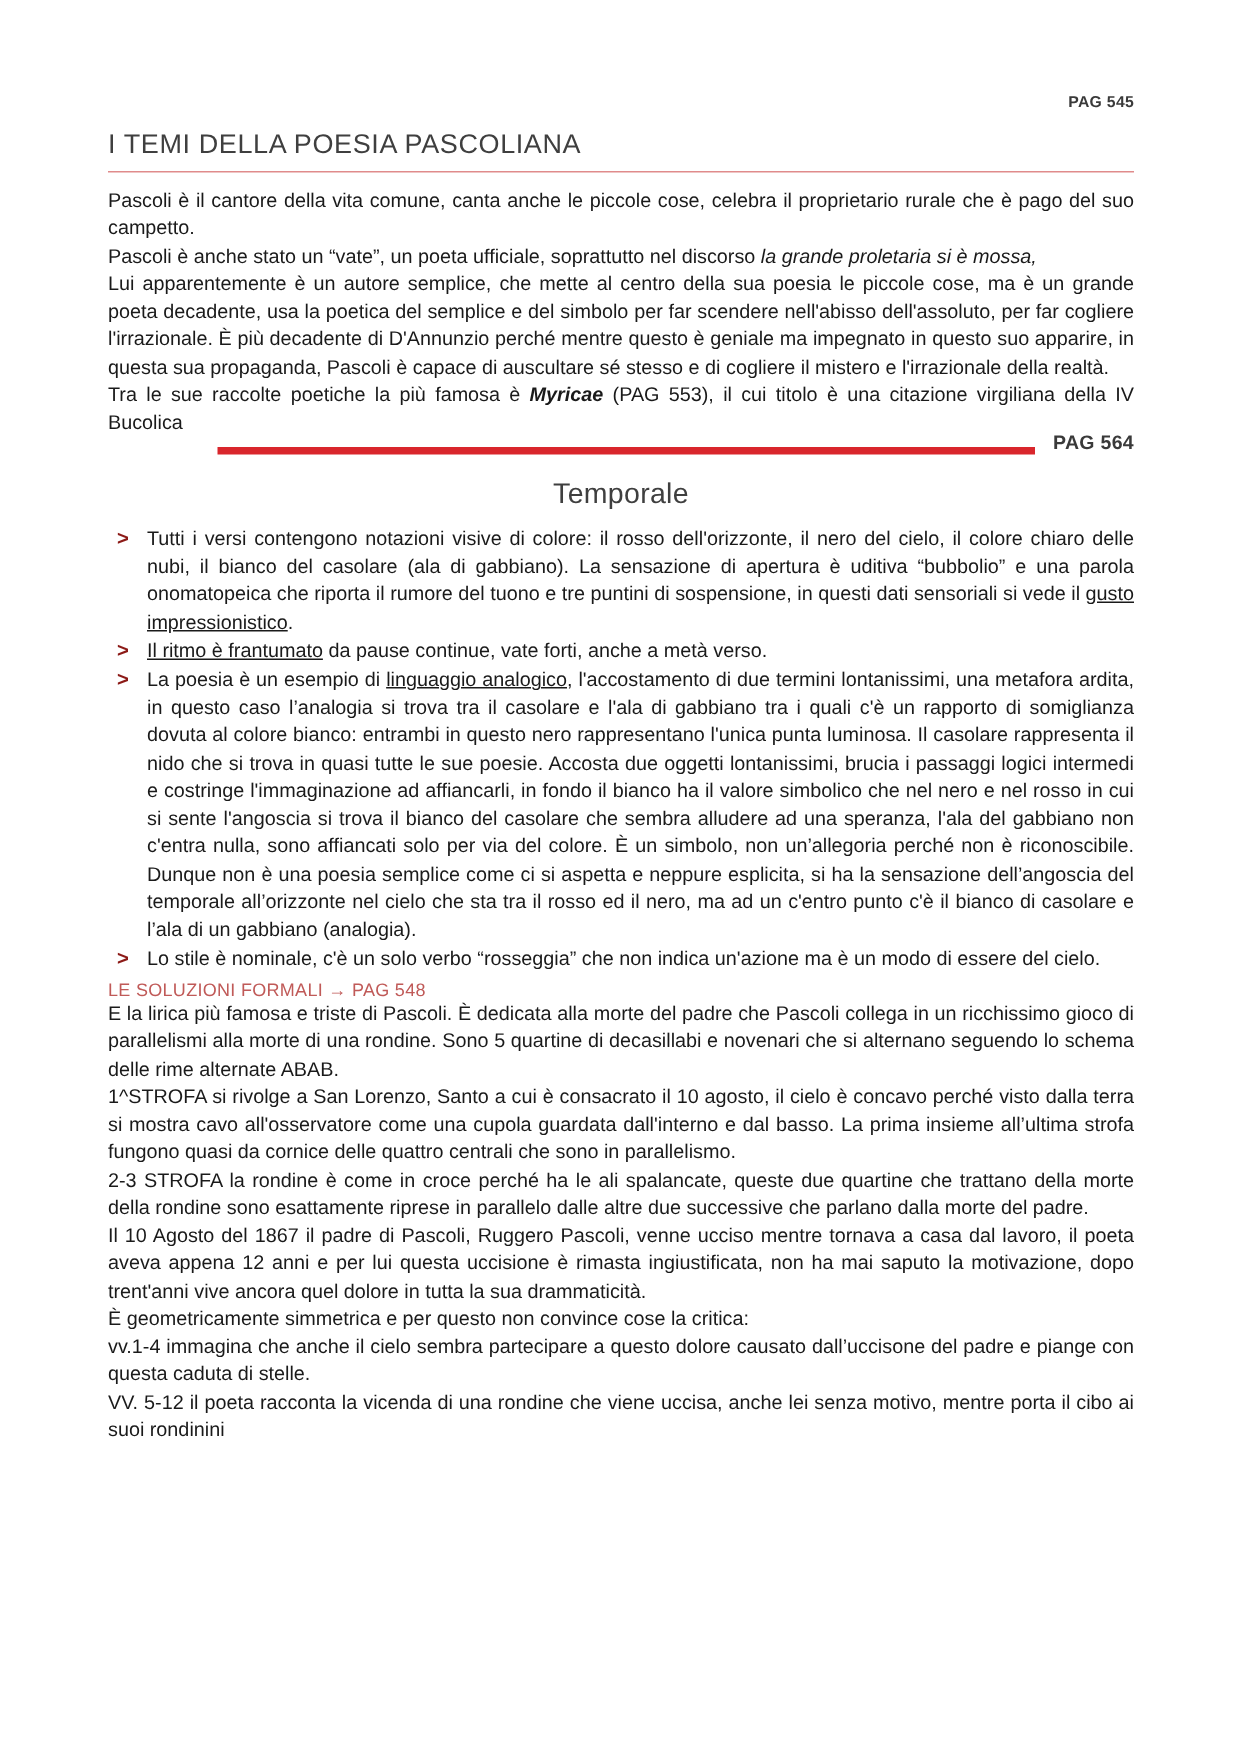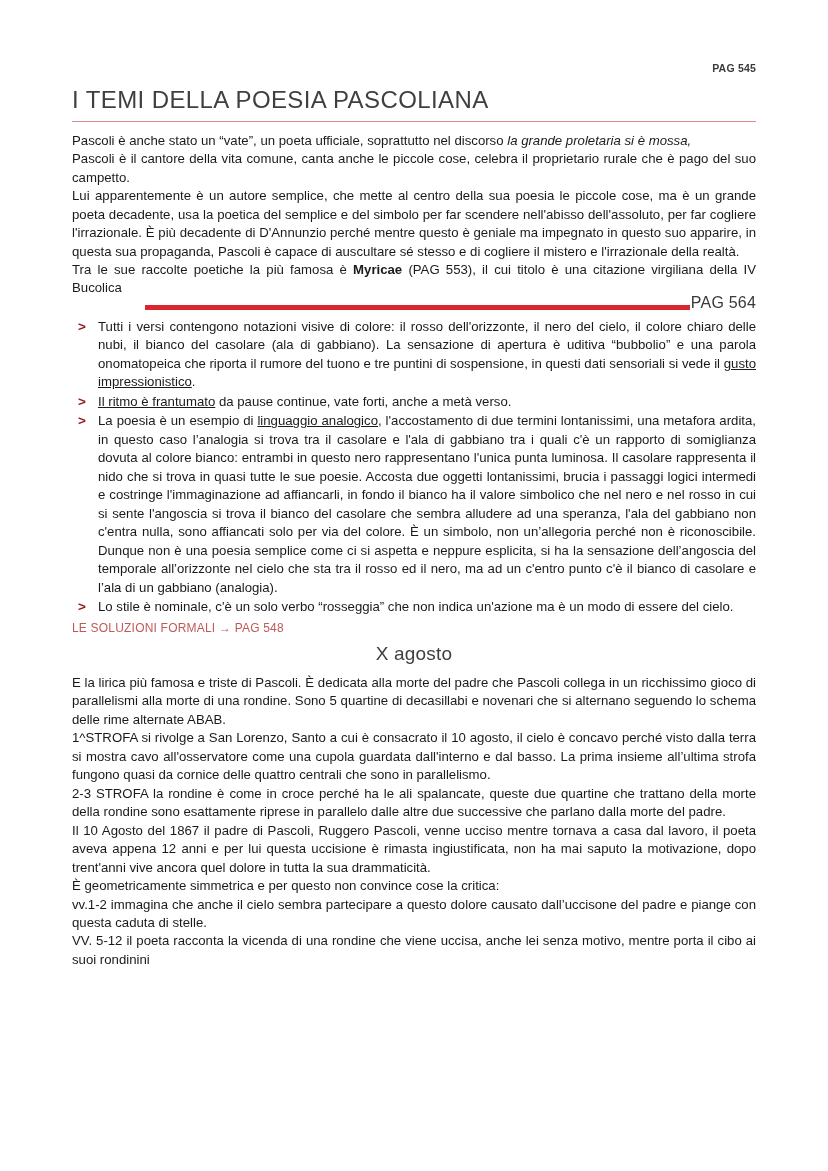--- a/index.html
+++ b/index.html
@@ -28,21 +28,21 @@
     font-size: 10.5px;
     font-weight: 700;
     color: #3a3a3a;
     text-align: right;
     letter-spacing: 0.2px;
   }
   .pag-top { padding-top: 62px; }
 
   
   .doc-title {
-    font-size: 24px;
+    font-size: 18px;
     font-weight: 400;
     color: #3f3f3f;
     letter-spacing: 0.4px;
     margin: 12px 0 0 0;
     line-height: 1.15;
   }
   .title-rule {
     border: 0;
     border-top: 1.4px solid #e08b8b;
     margin: 7px 0 10px 0;
@@ -52,42 +52,42 @@
   .body-text {
     font-size: 13.2px;
     line-height: 1.40;
     text-align: justify;
     color: #1a1a1a;
     margin: 0;
   }
   .body-text.nojust { text-align: left; }
 
   em.it { font-style: italic; }
-  strong.bi { font-weight: 700; }
+  strong.bi { font-style: italic; font-weight: 700; }
   span.ul { text-decoration: underline; }
 
   
   .sep-row {
     position: relative;
     height: 20px;
   }
   .sep-bar {
     position: absolute;
     left: 73px;
     top: 7px;
     width: 545px;
     height: 5px;
     background: #d9262c;
   }
   .sep-pag {
     position: absolute;
     right: 0;
     top: -4px;
-    font-size: 16px;
-    font-weight: 400;
+    font-size: 13px;
+    font-weight: 700;
     color: #3a3a3a;
     letter-spacing: 0.2px;
   }
 
   
   .section-heading {
     text-align: center;
     font-size: 19px;
     font-weight: 400;
     color: #3f3f3f;
@@ -130,56 +130,56 @@
 </head>
 <body>
 
 <div class="page">
 
   <div class="pag-label pag-top">PAG 545</div>
 
   <h1 class="doc-title">I TEMI DELLA POESIA PASCOLIANA</h1>
   <hr class="title-rule">
 
+  <p class="body-text">Pascoli è il cantore della vita comune, canta anche le piccole cose, celebra il proprietario rurale che è pago del suo campetto.</p>
+
   <p class="body-text nojust"><span>Pascoli è anche stato un “vate”, un poeta ufficiale, soprattutto nel discorso </span><em class="it">la grande proletaria si è mossa,</em></p>
-
-  <p class="body-text">Pascoli è il cantore della vita comune, canta anche le piccole cose, celebra il proprietario rurale che è pago del suo campetto.</p>
 
   <p class="body-text">Lui apparentemente è un autore semplice, che mette al centro della sua poesia le piccole cose, ma è un grande poeta decadente, usa la poetica del semplice e del simbolo per far scendere nell'abisso dell'assoluto, per far cogliere l'irrazionale. È più decadente di D'Annunzio perché mentre questo è geniale ma impegnato in questo suo apparire, in questa sua propaganda, Pascoli è capace di auscultare sé stesso e di cogliere il mistero e l'irrazionale della realtà.</p>
 
   <p class="body-text"><span>Tra le sue raccolte poetiche la più famosa è </span><strong class="bi">Myricae</strong><span> (PAG 553), il cui titolo è una citazione virgiliana della IV Bucolica</span></p>
 
   <div class="sep-row">
     <div class="sep-bar"></div>
     <div class="sep-pag">PAG 564</div>
   </div>
 
+  <h2 class="section-heading">Temporale</h2>
 
 
   <ul class="bullets">
     <li>
       <span class="marker">&gt;</span><span>Tutti i versi contengono notazioni visive di colore: il rosso dell'orizzonte, il nero del cielo, il colore chiaro delle nubi, il bianco del casolare (ala di gabbiano). La sensazione di apertura è uditiva “bubbolio” e una parola onomatopeica che riporta il rumore del tuono e tre puntini di sospensione, in questi dati sensoriali si vede il </span><span class="ul">gusto impressionistico</span><span>.</span>
     </li>
     <li>
       <span class="marker">&gt;</span><span></span><span class="ul">Il ritmo è frantumato</span><span> da pause continue, vate forti, anche a metà verso.</span>
     </li>
     <li>
       <span class="marker">&gt;</span><span>La poesia è un esempio di </span><span class="ul">linguaggio analogico</span><span>, l'accostamento di due termini lontanissimi, una metafora ardita, in questo caso l’analogia si trova tra il casolare e l'ala di gabbiano tra i quali c'è un rapporto di somiglianza dovuta al colore bianco: entrambi in questo nero rappresentano l'unica punta luminosa. Il casolare rappresenta il nido che si trova in quasi tutte le sue poesie. Accosta due oggetti lontanissimi, brucia i passaggi logici intermedi e costringe l'immaginazione ad affiancarli, in fondo il bianco ha il valore simbolico che nel nero e nel rosso in cui si sente l'angoscia si trova il bianco del casolare che sembra alludere ad una speranza, l'ala del gabbiano non c'entra nulla, sono affiancati solo per via del colore. È un simbolo, non un’allegoria perché non è riconoscibile. Dunque non è una poesia semplice come ci si aspetta e neppure esplicita, si ha la sensazione dell’angoscia del temporale all’orizzonte nel cielo che sta tra il rosso ed il nero, ma ad un c'entro punto c'è il bianco di casolare e l’ala di un gabbiano (analogia).</span>
     </li>
     <li>
       <span class="marker">&gt;</span><span>Lo stile è nominale, c'è un solo verbo “rosseggia” che non indica un'azione ma è un modo di essere del cielo.</span>
     </li>
   </ul>
 
   <div class="red-heading">LE SOLUZIONI FORMALI → PAG 548</div>
 
 
-  <h2 class="section-heading">X agosto</h2>
 
   <p class="body-text">E la lirica più famosa e triste di Pascoli. È dedicata alla morte del padre che Pascoli collega in un ricchissimo gioco di parallelismi alla morte di una rondine. Sono 5 quartine di decasillabi e novenari che si alternano seguendo lo schema delle rime alternate ABAB.</p>
   <p class="body-text">1^STROFA si rivolge a San Lorenzo, Santo a cui è consacrato il 10 agosto, il cielo è concavo perché visto dalla terra si mostra cavo all'osservatore come una cupola guardata dall'interno e dal basso. La prima insieme all’ultima strofa fungono quasi da cornice delle quattro centrali che sono in parallelismo.</p>
   <p class="body-text">2-3 STROFA la rondine è come in croce perché ha le ali spalancate, queste due quartine che trattano della morte della rondine sono esattamente riprese in parallelo dalle altre due successive che parlano dalla morte del padre.</p>
   <p class="body-text">Il 10 Agosto del 1867 il padre di Pascoli, Ruggero Pascoli, venne ucciso mentre tornava a casa dal lavoro, il poeta aveva appena 12 anni e per lui questa uccisione è rimasta ingiustificata, non ha mai saputo la motivazione, dopo trent'anni vive ancora quel dolore in tutta la sua drammaticità.</p>
   <p class="body-text nojust">È geometricamente simmetrica e per questo non convince cose la critica:</p>
-  <p class="body-text"> vv.1-2 immagina che anche il cielo sembra partecipare a questo dolore causato dall’uccisone del padre e piange con questa caduta di stelle.</p>
+  <p class="body-text"> vv.1-4 immagina che anche il cielo sembra partecipare a questo dolore causato dall’uccisone del padre e piange con questa caduta di stelle.</p>
   <p class="body-text">VV. 5-12 il poeta racconta la vicenda di una rondine che viene uccisa, anche lei senza motivo, mentre porta il cibo ai suoi rondinini</p>
 
 </div>
 
 </body></html>

